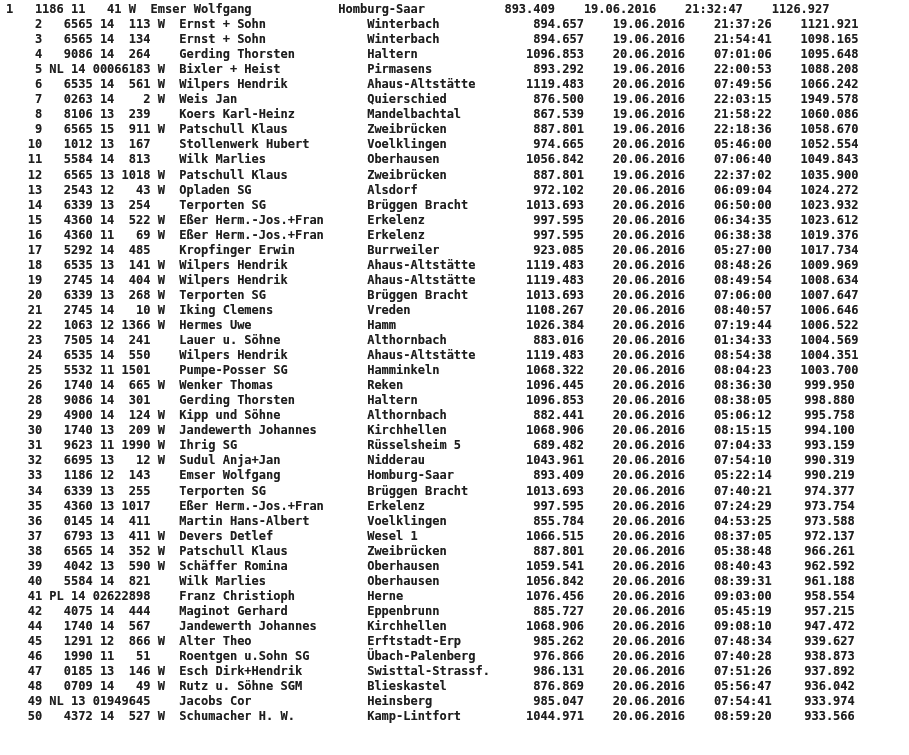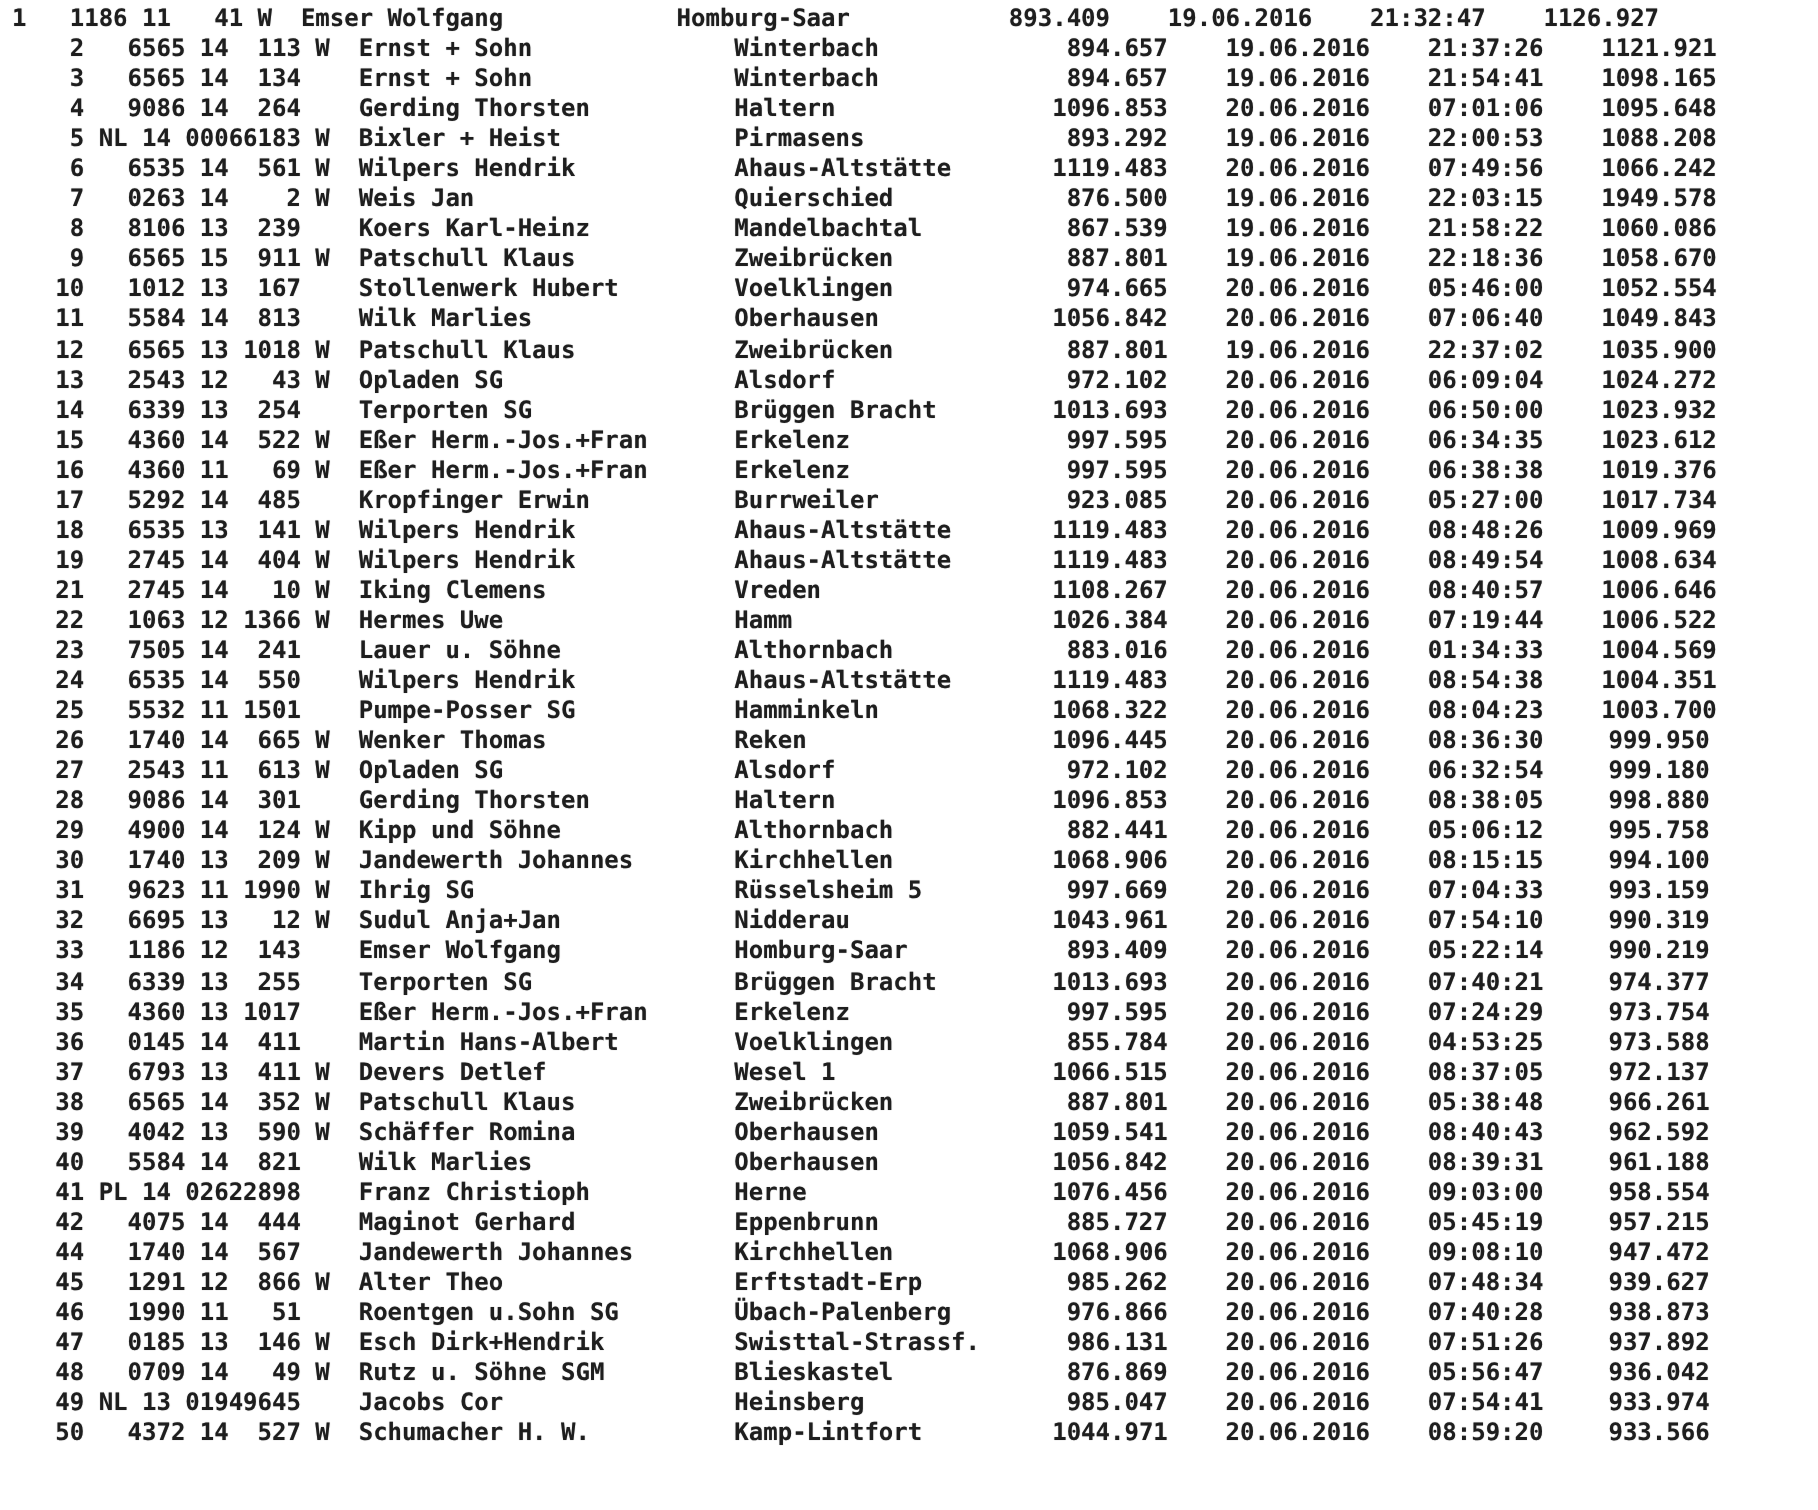--- a/index.html
+++ b/index.html
@@ -56,31 +56,31 @@
       <div class="row"><span class="pos">10</span><span class="ring">1012 13  167</span><span class="flag"></span><span class="name">Stollenwerk Hubert</span><span class="city">Voelklingen</span><span class="dist">974.665</span><span class="date">20.06.2016</span><span class="time">05:46:00</span><span class="speed">1052.554</span></div>
       <div class="row"><span class="pos">11</span><span class="ring">5584 14  813</span><span class="flag"></span><span class="name">Wilk Marlies</span><span class="city">Oberhausen</span><span class="dist">1056.842</span><span class="date">20.06.2016</span><span class="time">07:06:40</span><span class="speed">1049.843</span></div>
       <div class="row"><span class="pos">12</span><span class="ring">6565 13 1018</span><span class="flag">W</span><span class="name">Patschull Klaus</span><span class="city">Zweibrücken</span><span class="dist">887.801</span><span class="date">19.06.2016</span><span class="time">22:37:02</span><span class="speed">1035.900</span></div>
       <div class="row"><span class="pos">13</span><span class="ring">2543 12   43</span><span class="flag">W</span><span class="name">Opladen SG</span><span class="city">Alsdorf</span><span class="dist">972.102</span><span class="date">20.06.2016</span><span class="time">06:09:04</span><span class="speed">1024.272</span></div>
       <div class="row"><span class="pos">14</span><span class="ring">6339 13  254</span><span class="flag"></span><span class="name">Terporten SG</span><span class="city">Brüggen Bracht</span><span class="dist">1013.693</span><span class="date">20.06.2016</span><span class="time">06:50:00</span><span class="speed">1023.932</span></div>
       <div class="row"><span class="pos">15</span><span class="ring">4360 14  522</span><span class="flag">W</span><span class="name">Eßer Herm.-Jos.+Fran</span><span class="city">Erkelenz</span><span class="dist">997.595</span><span class="date">20.06.2016</span><span class="time">06:34:35</span><span class="speed">1023.612</span></div>
       <div class="row"><span class="pos">16</span><span class="ring">4360 11   69</span><span class="flag">W</span><span class="name">Eßer Herm.-Jos.+Fran</span><span class="city">Erkelenz</span><span class="dist">997.595</span><span class="date">20.06.2016</span><span class="time">06:38:38</span><span class="speed">1019.376</span></div>
       <div class="row"><span class="pos">17</span><span class="ring">5292 14  485</span><span class="flag"></span><span class="name">Kropfinger Erwin</span><span class="city">Burrweiler</span><span class="dist">923.085</span><span class="date">20.06.2016</span><span class="time">05:27:00</span><span class="speed">1017.734</span></div>
       <div class="row"><span class="pos">18</span><span class="ring">6535 13  141</span><span class="flag">W</span><span class="name">Wilpers Hendrik</span><span class="city">Ahaus-Altstätte</span><span class="dist">1119.483</span><span class="date">20.06.2016</span><span class="time">08:48:26</span><span class="speed">1009.969</span></div>
       <div class="row"><span class="pos">19</span><span class="ring">2745 14  404</span><span class="flag">W</span><span class="name">Wilpers Hendrik</span><span class="city">Ahaus-Altstätte</span><span class="dist">1119.483</span><span class="date">20.06.2016</span><span class="time">08:49:54</span><span class="speed">1008.634</span></div>
+      <div class="row"><span class="pos">20</span><span class="ring">6339 13  268</span><span class="flag">W</span><span class="name">Terporten SG</span><span class="city">Brüggen Bracht</span><span class="dist">1013.693</span><span class="date">20.06.2016</span><span class="time">07:06:00</span><span class="speed">1007.647</span></div>
       <div class="row"><span class="pos">21</span><span class="ring">2745 14   10</span><span class="flag">W</span><span class="name">Iking Clemens</span><span class="city">Vreden</span><span class="dist">1108.267</span><span class="date">20.06.2016</span><span class="time">08:40:57</span><span class="speed">1006.646</span></div>
       <div class="row"><span class="pos">22</span><span class="ring">1063 12 1366</span><span class="flag">W</span><span class="name">Hermes Uwe</span><span class="city">Hamm</span><span class="dist">1026.384</span><span class="date">20.06.2016</span><span class="time">07:19:44</span><span class="speed">1006.522</span></div>
       <div class="row"><span class="pos">23</span><span class="ring">7505 14  241</span><span class="flag"></span><span class="name">Lauer u. Söhne</span><span class="city">Althornbach</span><span class="dist">883.016</span><span class="date">20.06.2016</span><span class="time">01:34:33</span><span class="speed">1004.569</span></div>
       <div class="row"><span class="pos">24</span><span class="ring">6535 14  550</span><span class="flag"></span><span class="name">Wilpers Hendrik</span><span class="city">Ahaus-Altstätte</span><span class="dist">1119.483</span><span class="date">20.06.2016</span><span class="time">08:54:38</span><span class="speed">1004.351</span></div>
       <div class="row"><span class="pos">25</span><span class="ring">5532 11 1501</span><span class="flag"></span><span class="name">Pumpe-Posser SG</span><span class="city">Hamminkeln</span><span class="dist">1068.322</span><span class="date">20.06.2016</span><span class="time">08:04:23</span><span class="speed">1003.700</span></div>
       <div class="row"><span class="pos">26</span><span class="ring">1740 14  665</span><span class="flag">W</span><span class="name">Wenker Thomas</span><span class="city">Reken</span><span class="dist">1096.445</span><span class="date">20.06.2016</span><span class="time">08:36:30</span><span class="speed">999.950</span></div>
-      <div class="row"><span class="pos">27</span><span class="ring">2543 11  613</span><span class="flag">W</span><span class="name">Opladen SG</span><span class="city">Alsdorf</span><span class="dist">972.102</span><span class="date">20.06.2016</span><span class="time">06:32:54</span><span class="speed">999.180</span></div>
       <div class="row"><span class="pos">28</span><span class="ring">9086 14  301</span><span class="flag"></span><span class="name">Gerding Thorsten</span><span class="city">Haltern</span><span class="dist">1096.853</span><span class="date">20.06.2016</span><span class="time">08:38:05</span><span class="speed">998.880</span></div>
       <div class="row"><span class="pos">29</span><span class="ring">4900 14  124</span><span class="flag">W</span><span class="name">Kipp und Söhne</span><span class="city">Althornbach</span><span class="dist">882.441</span><span class="date">20.06.2016</span><span class="time">05:06:12</span><span class="speed">995.758</span></div>
       <div class="row"><span class="pos">30</span><span class="ring">1740 13  209</span><span class="flag">W</span><span class="name">Jandewerth Johannes</span><span class="city">Kirchhellen</span><span class="dist">1068.906</span><span class="date">20.06.2016</span><span class="time">08:15:15</span><span class="speed">994.100</span></div>
-      <div class="row"><span class="pos">31</span><span class="ring">9623 11 1990</span><span class="flag">W</span><span class="name">Ihrig SG</span><span class="city">Rüsselsheim 5</span><span class="dist">997.669</span><span class="date">20.06.2016</span><span class="time">07:04:33</span><span class="speed">993.159</span></div>
+      <div class="row"><span class="pos">31</span><span class="ring">9623 11 1990</span><span class="flag">W</span><span class="name">Ihrig SG</span><span class="city">Rüsselsheim 5</span><span class="dist">689.482</span><span class="date">20.06.2016</span><span class="time">07:04:33</span><span class="speed">993.159</span></div>
       <div class="row"><span class="pos">32</span><span class="ring">6695 13   12</span><span class="flag">W</span><span class="name">Sudul Anja+Jan</span><span class="city">Nidderau</span><span class="dist">1043.961</span><span class="date">20.06.2016</span><span class="time">07:54:10</span><span class="speed">990.319</span></div>
       <div class="row"><span class="pos">33</span><span class="ring">1186 12  143</span><span class="flag"></span><span class="name">Emser Wolfgang</span><span class="city">Homburg-Saar</span><span class="dist">893.409</span><span class="date">20.06.2016</span><span class="time">05:22:14</span><span class="speed">990.219</span></div>
       <div class="row"><span class="pos">34</span><span class="ring">6339 13  255</span><span class="flag"></span><span class="name">Terporten SG</span><span class="city">Brüggen Bracht</span><span class="dist">1013.693</span><span class="date">20.06.2016</span><span class="time">07:40:21</span><span class="speed">974.377</span></div>
       <div class="row"><span class="pos">35</span><span class="ring">4360 13 1017</span><span class="flag"></span><span class="name">Eßer Herm.-Jos.+Fran</span><span class="city">Erkelenz</span><span class="dist">997.595</span><span class="date">20.06.2016</span><span class="time">07:24:29</span><span class="speed">973.754</span></div>
       <div class="row"><span class="pos">36</span><span class="ring">0145 14  411</span><span class="flag"></span><span class="name">Martin Hans-Albert</span><span class="city">Voelklingen</span><span class="dist">855.784</span><span class="date">20.06.2016</span><span class="time">04:53:25</span><span class="speed">973.588</span></div>
       <div class="row"><span class="pos">37</span><span class="ring">6793 13  411</span><span class="flag">W</span><span class="name">Devers Detlef</span><span class="city">Wesel 1</span><span class="dist">1066.515</span><span class="date">20.06.2016</span><span class="time">08:37:05</span><span class="speed">972.137</span></div>
       <div class="row"><span class="pos">38</span><span class="ring">6565 14  352</span><span class="flag">W</span><span class="name">Patschull Klaus</span><span class="city">Zweibrücken</span><span class="dist">887.801</span><span class="date">20.06.2016</span><span class="time">05:38:48</span><span class="speed">966.261</span></div>
       <div class="row"><span class="pos">39</span><span class="ring">4042 13  590</span><span class="flag">W</span><span class="name">Schäffer Romina</span><span class="city">Oberhausen</span><span class="dist">1059.541</span><span class="date">20.06.2016</span><span class="time">08:40:43</span><span class="speed">962.592</span></div>
       <div class="row"><span class="pos">40</span><span class="ring">5584 14  821</span><span class="flag"></span><span class="name">Wilk Marlies</span><span class="city">Oberhausen</span><span class="dist">1056.842</span><span class="date">20.06.2016</span><span class="time">08:39:31</span><span class="speed">961.188</span></div>
       <div class="row"><span class="pos">41</span><span class="ring">PL 14 02622898</span><span class="flag"></span><span class="name">Franz Christioph</span><span class="city">Herne</span><span class="dist">1076.456</span><span class="date">20.06.2016</span><span class="time">09:03:00</span><span class="speed">958.554</span></div>

